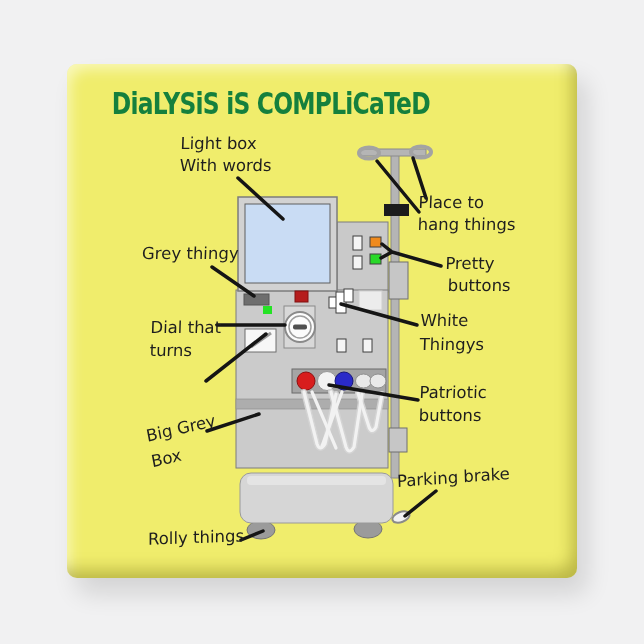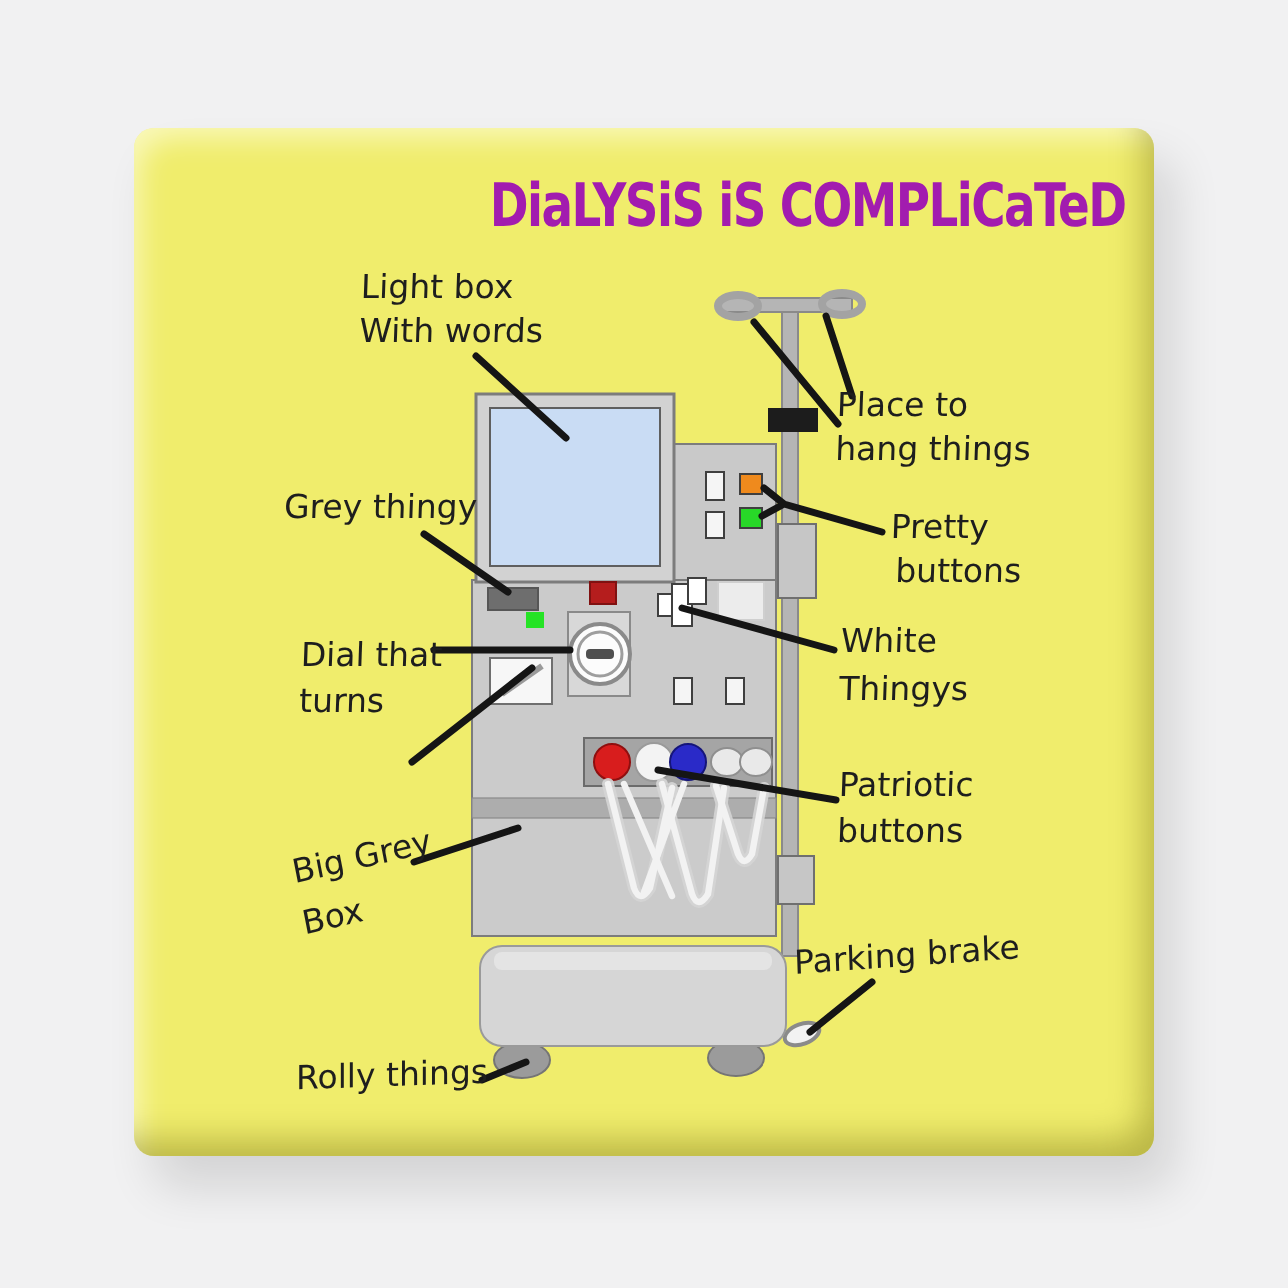--- a/index.html
+++ b/index.html
@@ -6,22 +6,22 @@
   body{background:#f1f1f2;font-family:"DejaVu Sans","Liberation Sans",sans-serif;}
   .stage{position:relative;width:644px;height:644px;overflow:hidden;background:#f1f1f2;}
   .magnet{
     position:absolute;left:67px;top:64px;width:510px;height:514px;
     background:#f0ed6c;border-radius:10px;
     box-shadow:
       inset -11px -14px 16px -6px rgba(110,105,15,.40),
       inset 9px 11px 14px -6px rgba(255,255,238,.60),
       10px 16px 24px rgba(0,0,0,.12);
   }
-  .title{position:absolute;left:67px;top:86px;width:541px;text-align:right;
-    font-size:30px;font-weight:bold;color:#a21caf;line-height:36px;}
+  .title{position:absolute;left:67px;top:86px;width:541px;text-align:left;
+    font-size:30px;font-weight:bold;color:#15803d;line-height:36px;}
   .title .t{display:inline-block;transform:scaleX(.78);letter-spacing:-1px;white-space:nowrap;}
   svg.machine{position:absolute;left:0;top:0;}
   .lbl{position:absolute;font-size:16.5px;color:#1e1e1e;line-height:22px;white-space:nowrap;
     transform:skewX(-2deg);}
   .lbl-lightbox{left:180px;top:133px;}
   .lbl-place{left:418px;top:192px;}
   .lbl-grey{left:142px;top:243px;}
   .lbl-pretty{left:445px;top:253px;}
   .lbl-pretty .l2{padding-left:3px;}
   .lbl-dial{left:150px;top:316px;line-height:23px;}

